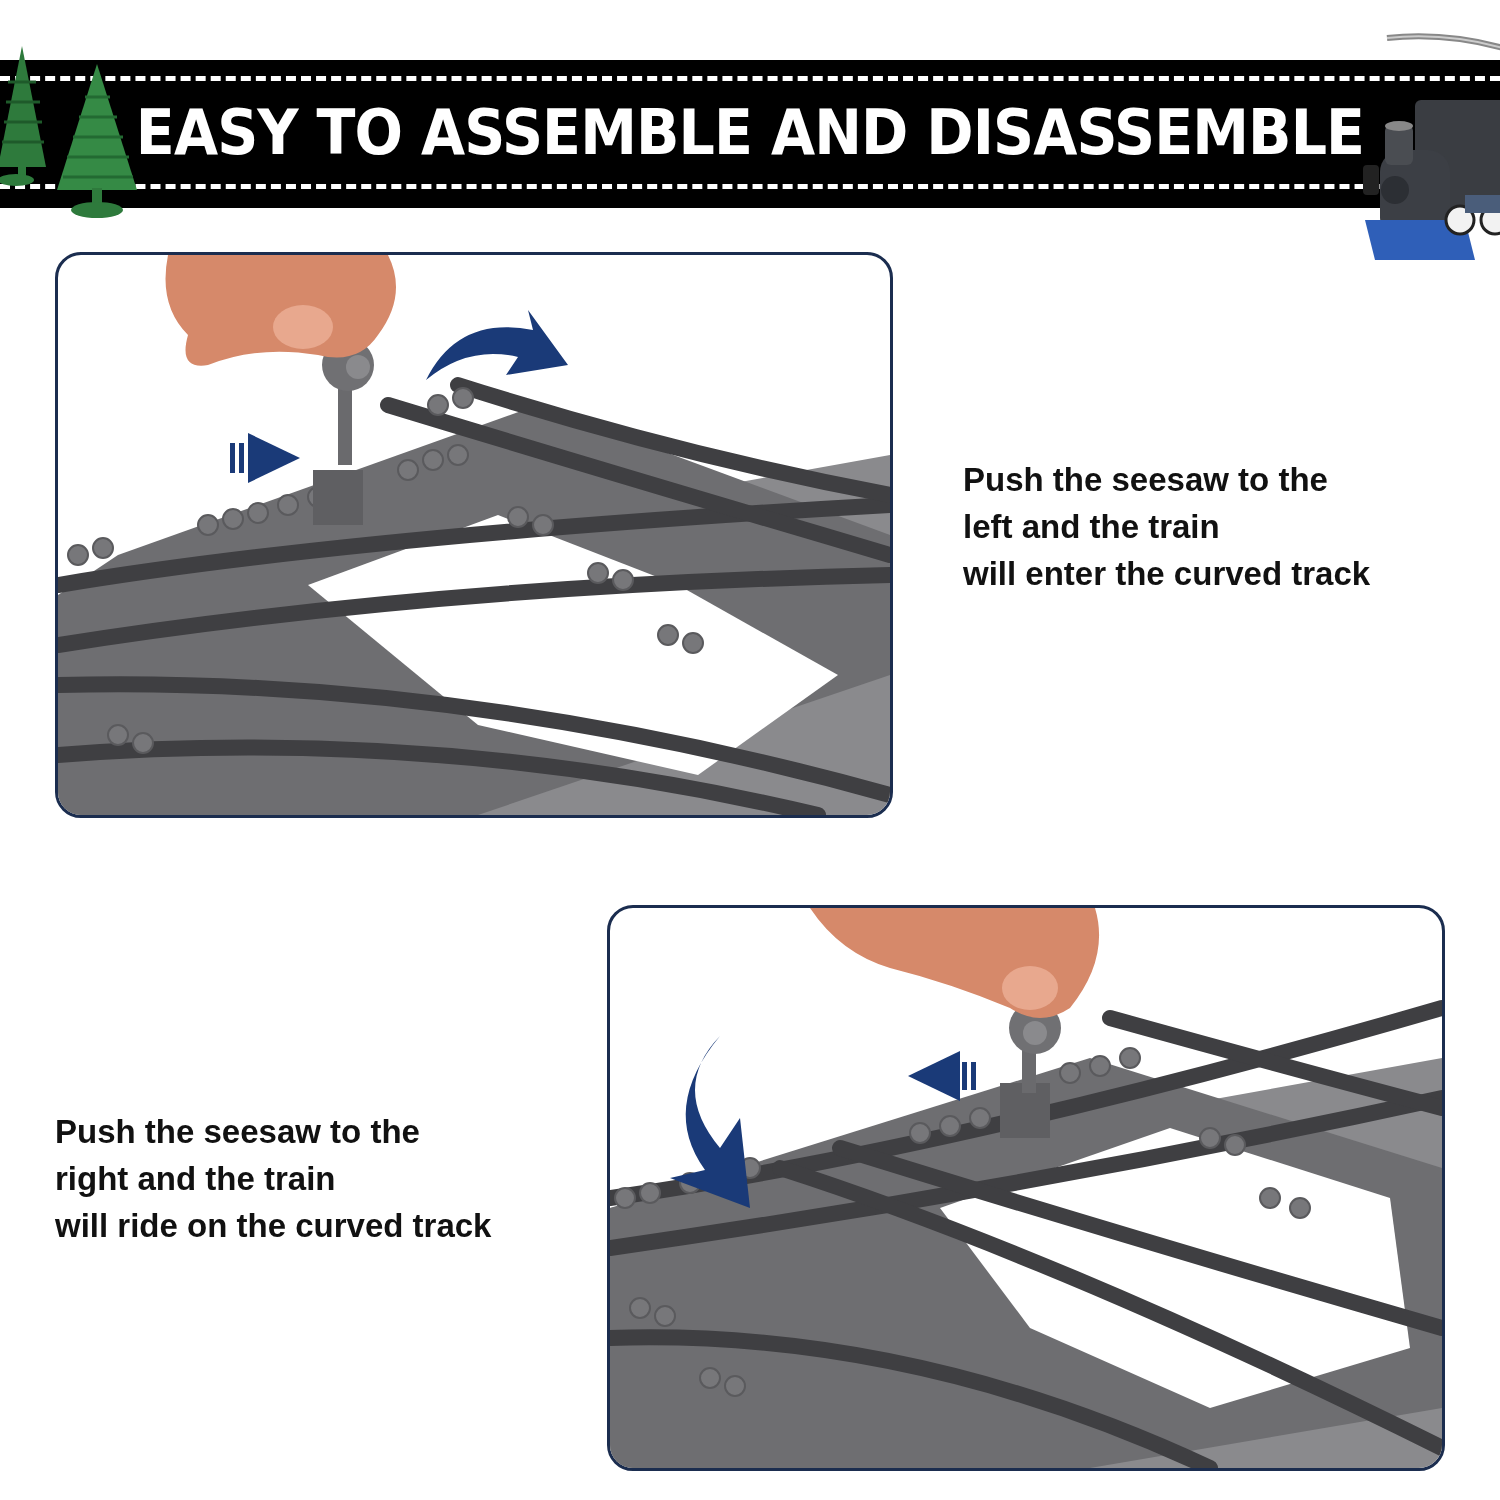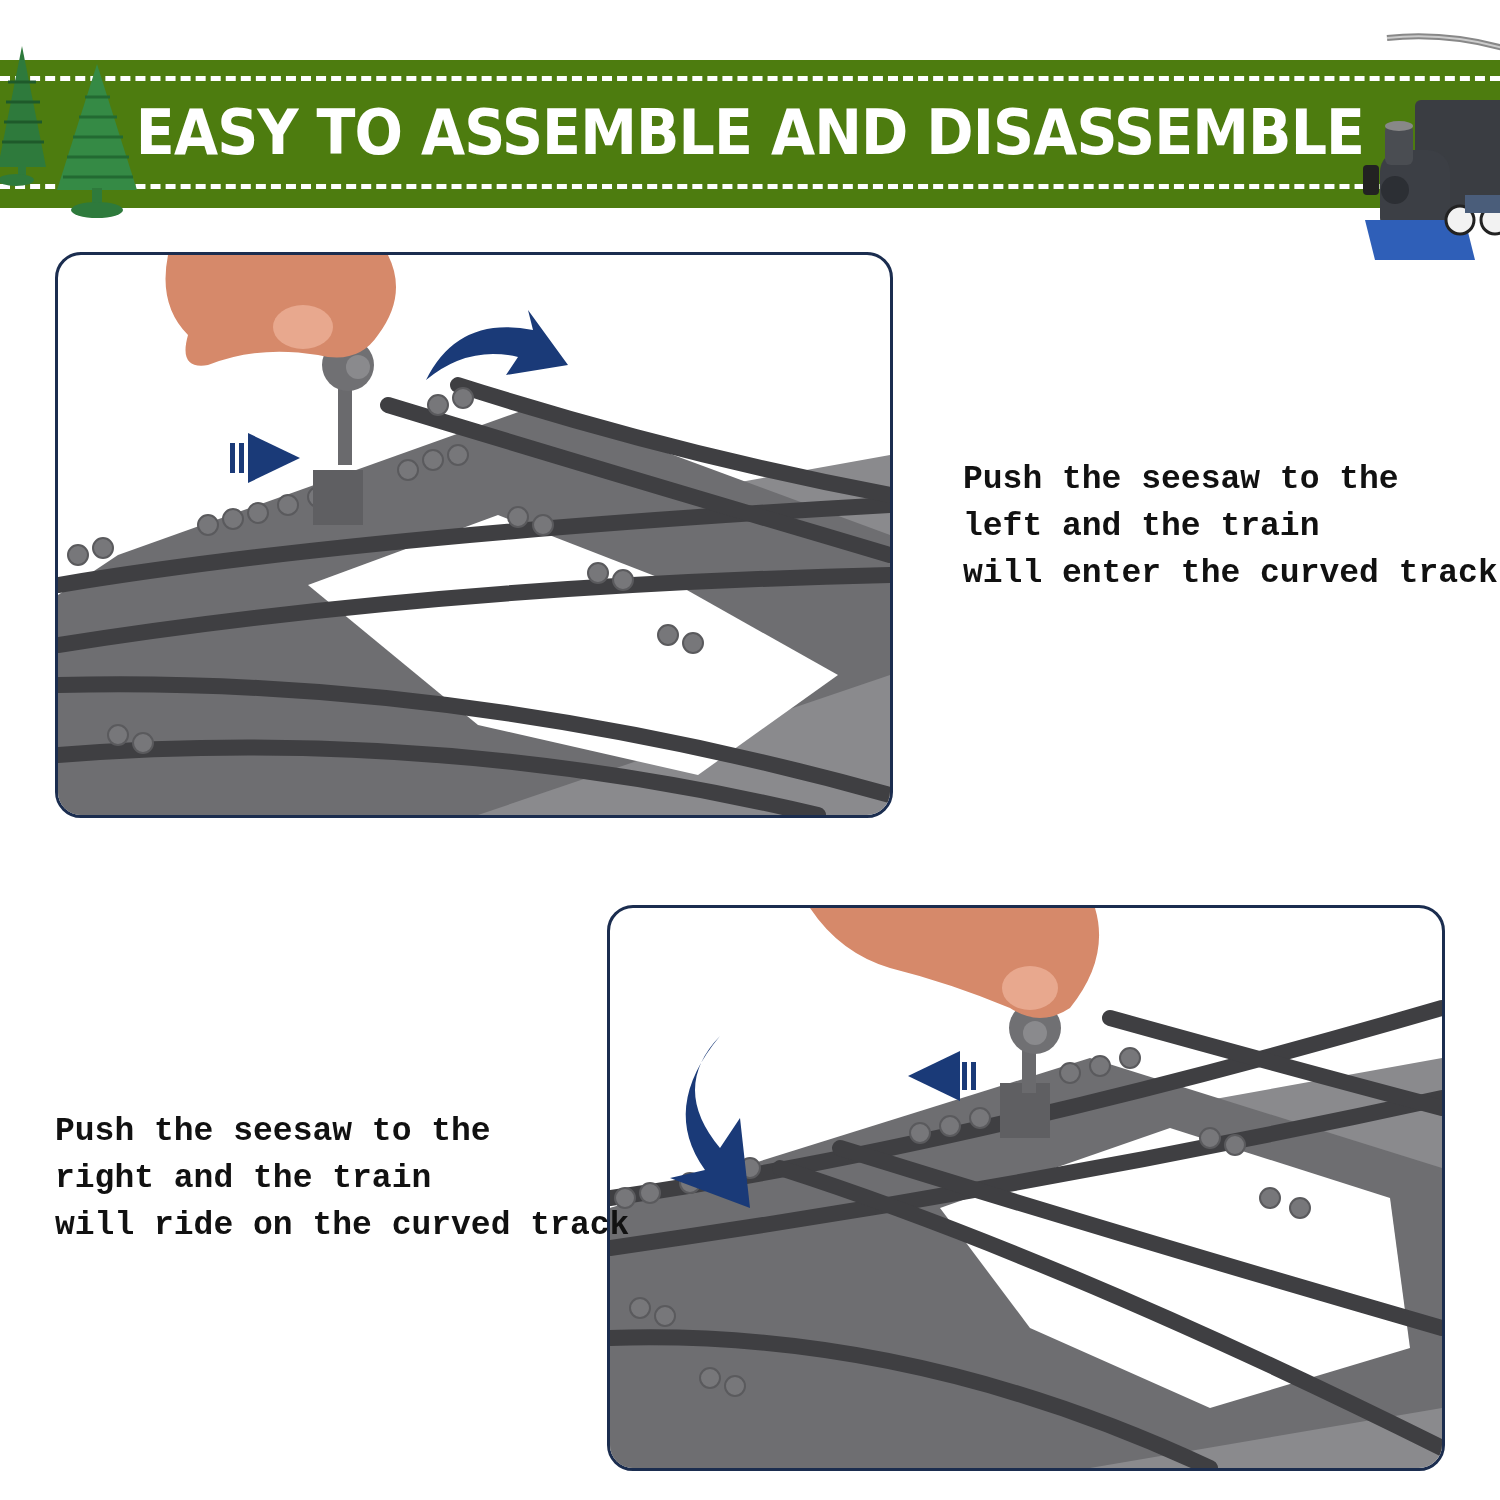--- a/index.html
+++ b/index.html
@@ -1,27 +1,27 @@
 <!DOCTYPE html>
 <html><head>
 <meta charset="utf-8">
 <style>
   html,body{margin:0;padding:0;background:#fff;}
   body{width:1500px;height:1500px;position:relative;overflow:hidden;font-family:"Liberation Sans",sans-serif;}
-  .banner{position:absolute;left:0;top:60px;width:1500px;height:148px;background:#4d7c0f;}
+  .banner{position:absolute;left:0;top:60px;width:1500px;height:148px;background:#000000;}
   .dash{position:absolute;left:0;width:1500px;height:0;border-top:5px dashed #fff;}
   .dash.top{top:16px;} .dash.bot{top:124px;}
   .banner-title{position:absolute;left:0;right:0;top:36px;text-align:center;color:#fff;font-family:"DejaVu Sans",sans-serif;font-weight:bold;font-size:62px;letter-spacing:-1px;transform:scaleX(0.92);}
   .tree{position:absolute;}
   .train{position:absolute;left:1355px;top:70px;width:150px;height:190px;}
   .track-rail{position:absolute;left:1385px;top:30px;width:120px;height:24px;}
   .panel{position:absolute;border:3px solid #1b2d4f;border-radius:26px;overflow:hidden;background:#fff;}
   .p1{left:55px;top:252px;width:832px;height:560px;}
   .p2{left:607px;top:905px;width:832px;height:560px;}
-  .caption{position:absolute;font-family:Liberation Mono, monospace;font-weight:bold;font-size:33px;line-height:47px;color:#111;white-space:pre-line;}
+  .caption{position:absolute;font-family:Liberation Sans, sans-serif;font-weight:bold;font-size:33px;line-height:47px;color:#111;white-space:pre-line;}
   .c1{left:963px;top:456px;}
   .c2{left:55px;top:1108px;}
   svg{display:block;}
 </style>
 </head>
 <body>
 
 <div class="banner">
   <div class="dash top"></div>
   <div class="dash bot"></div>

